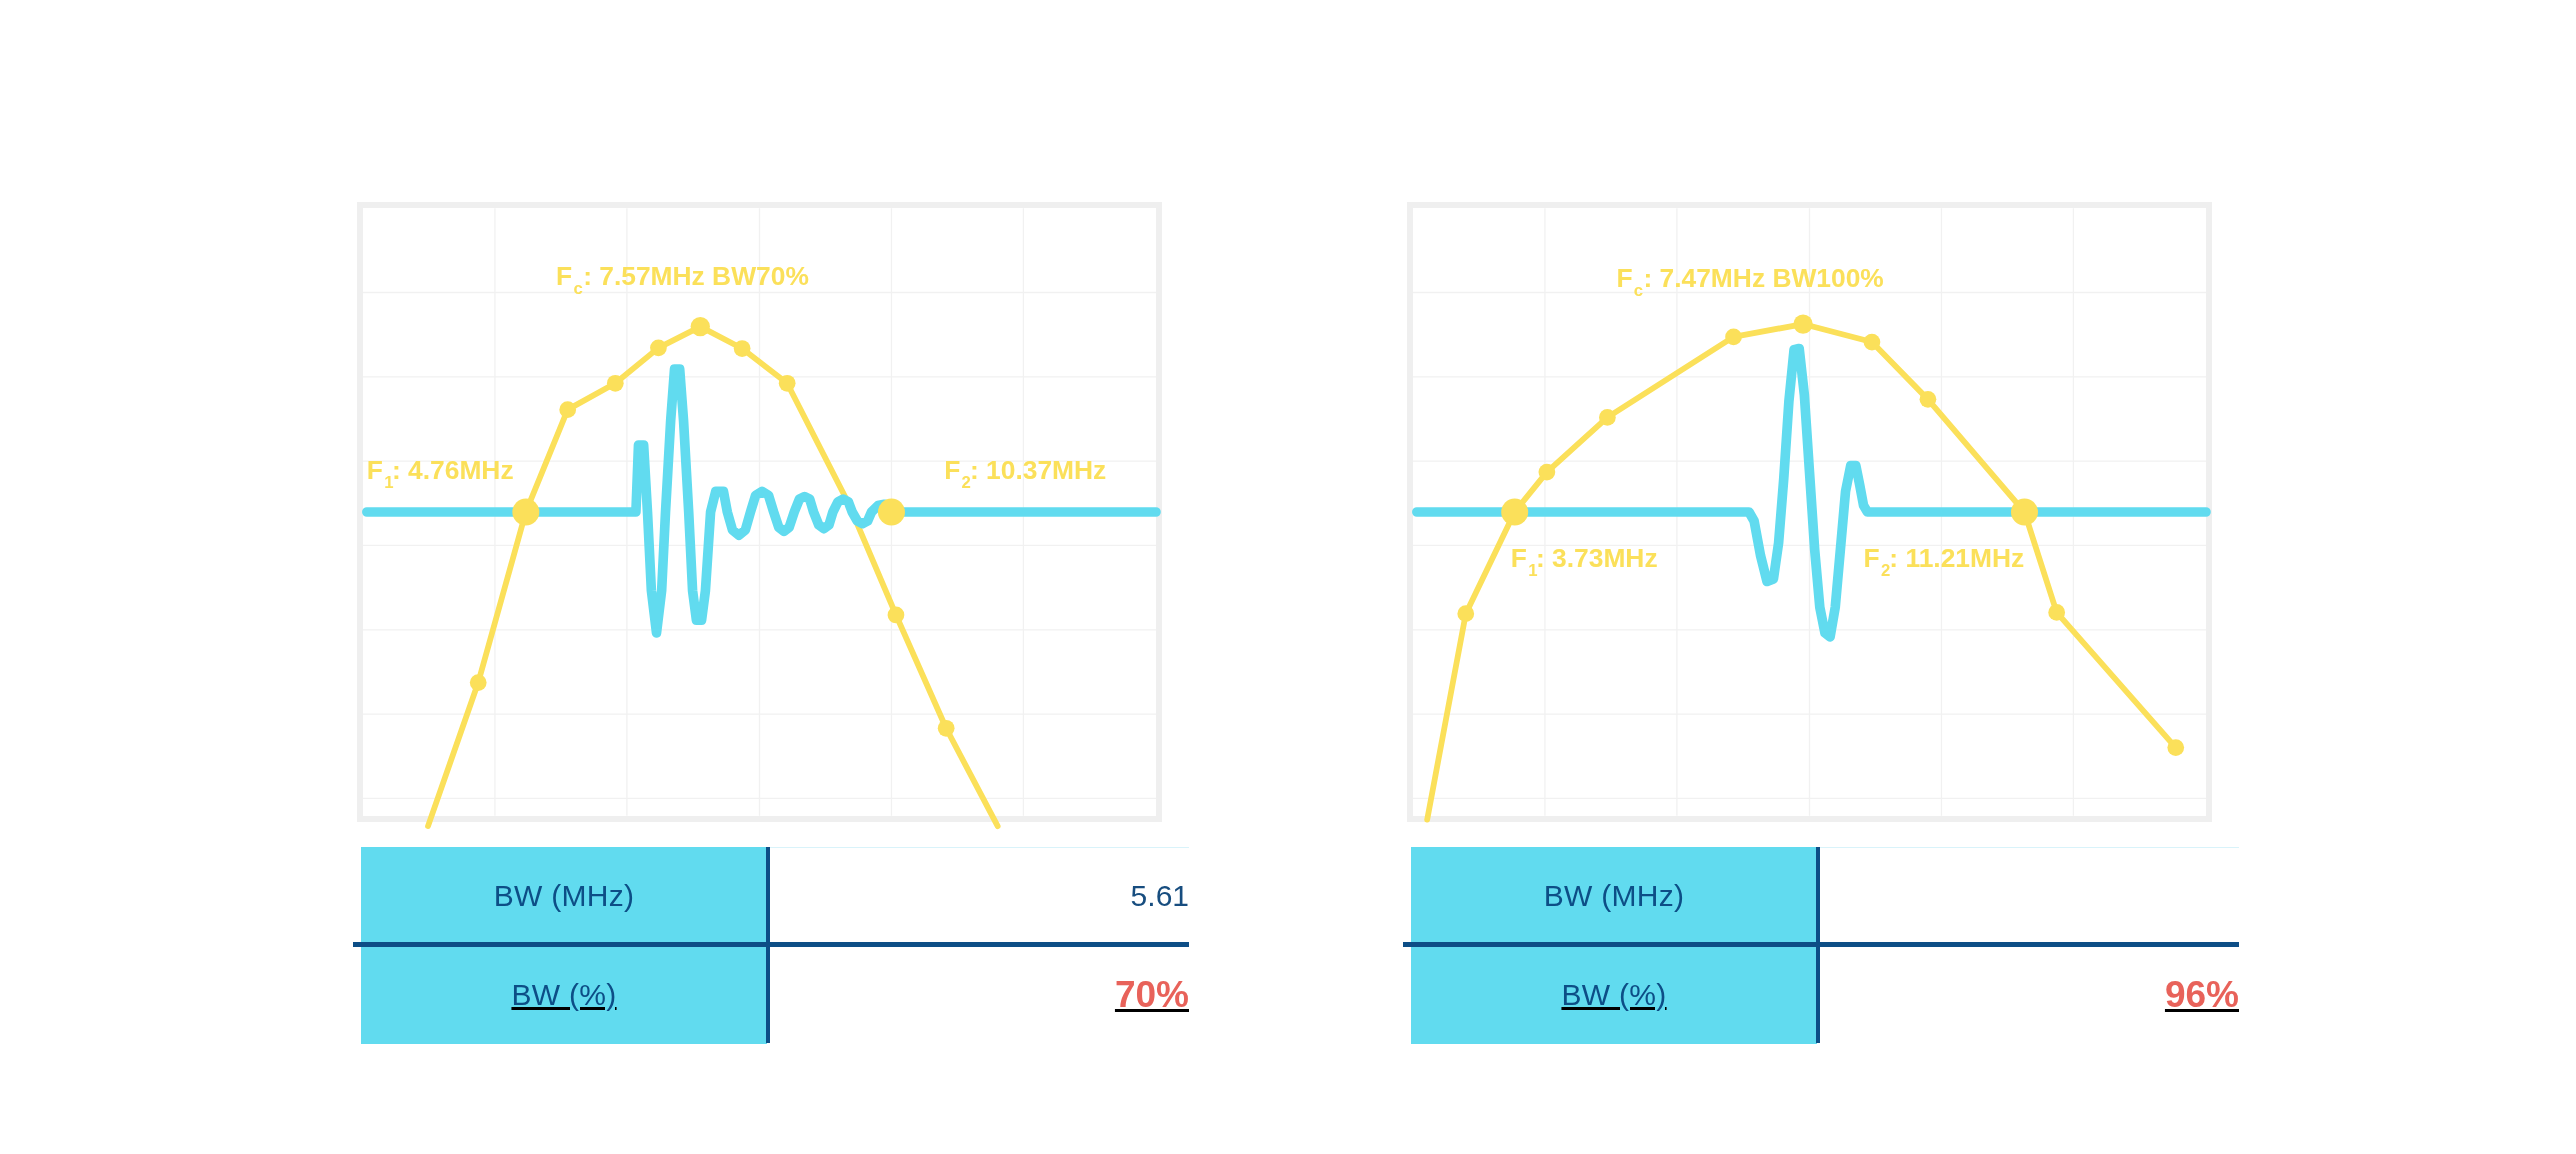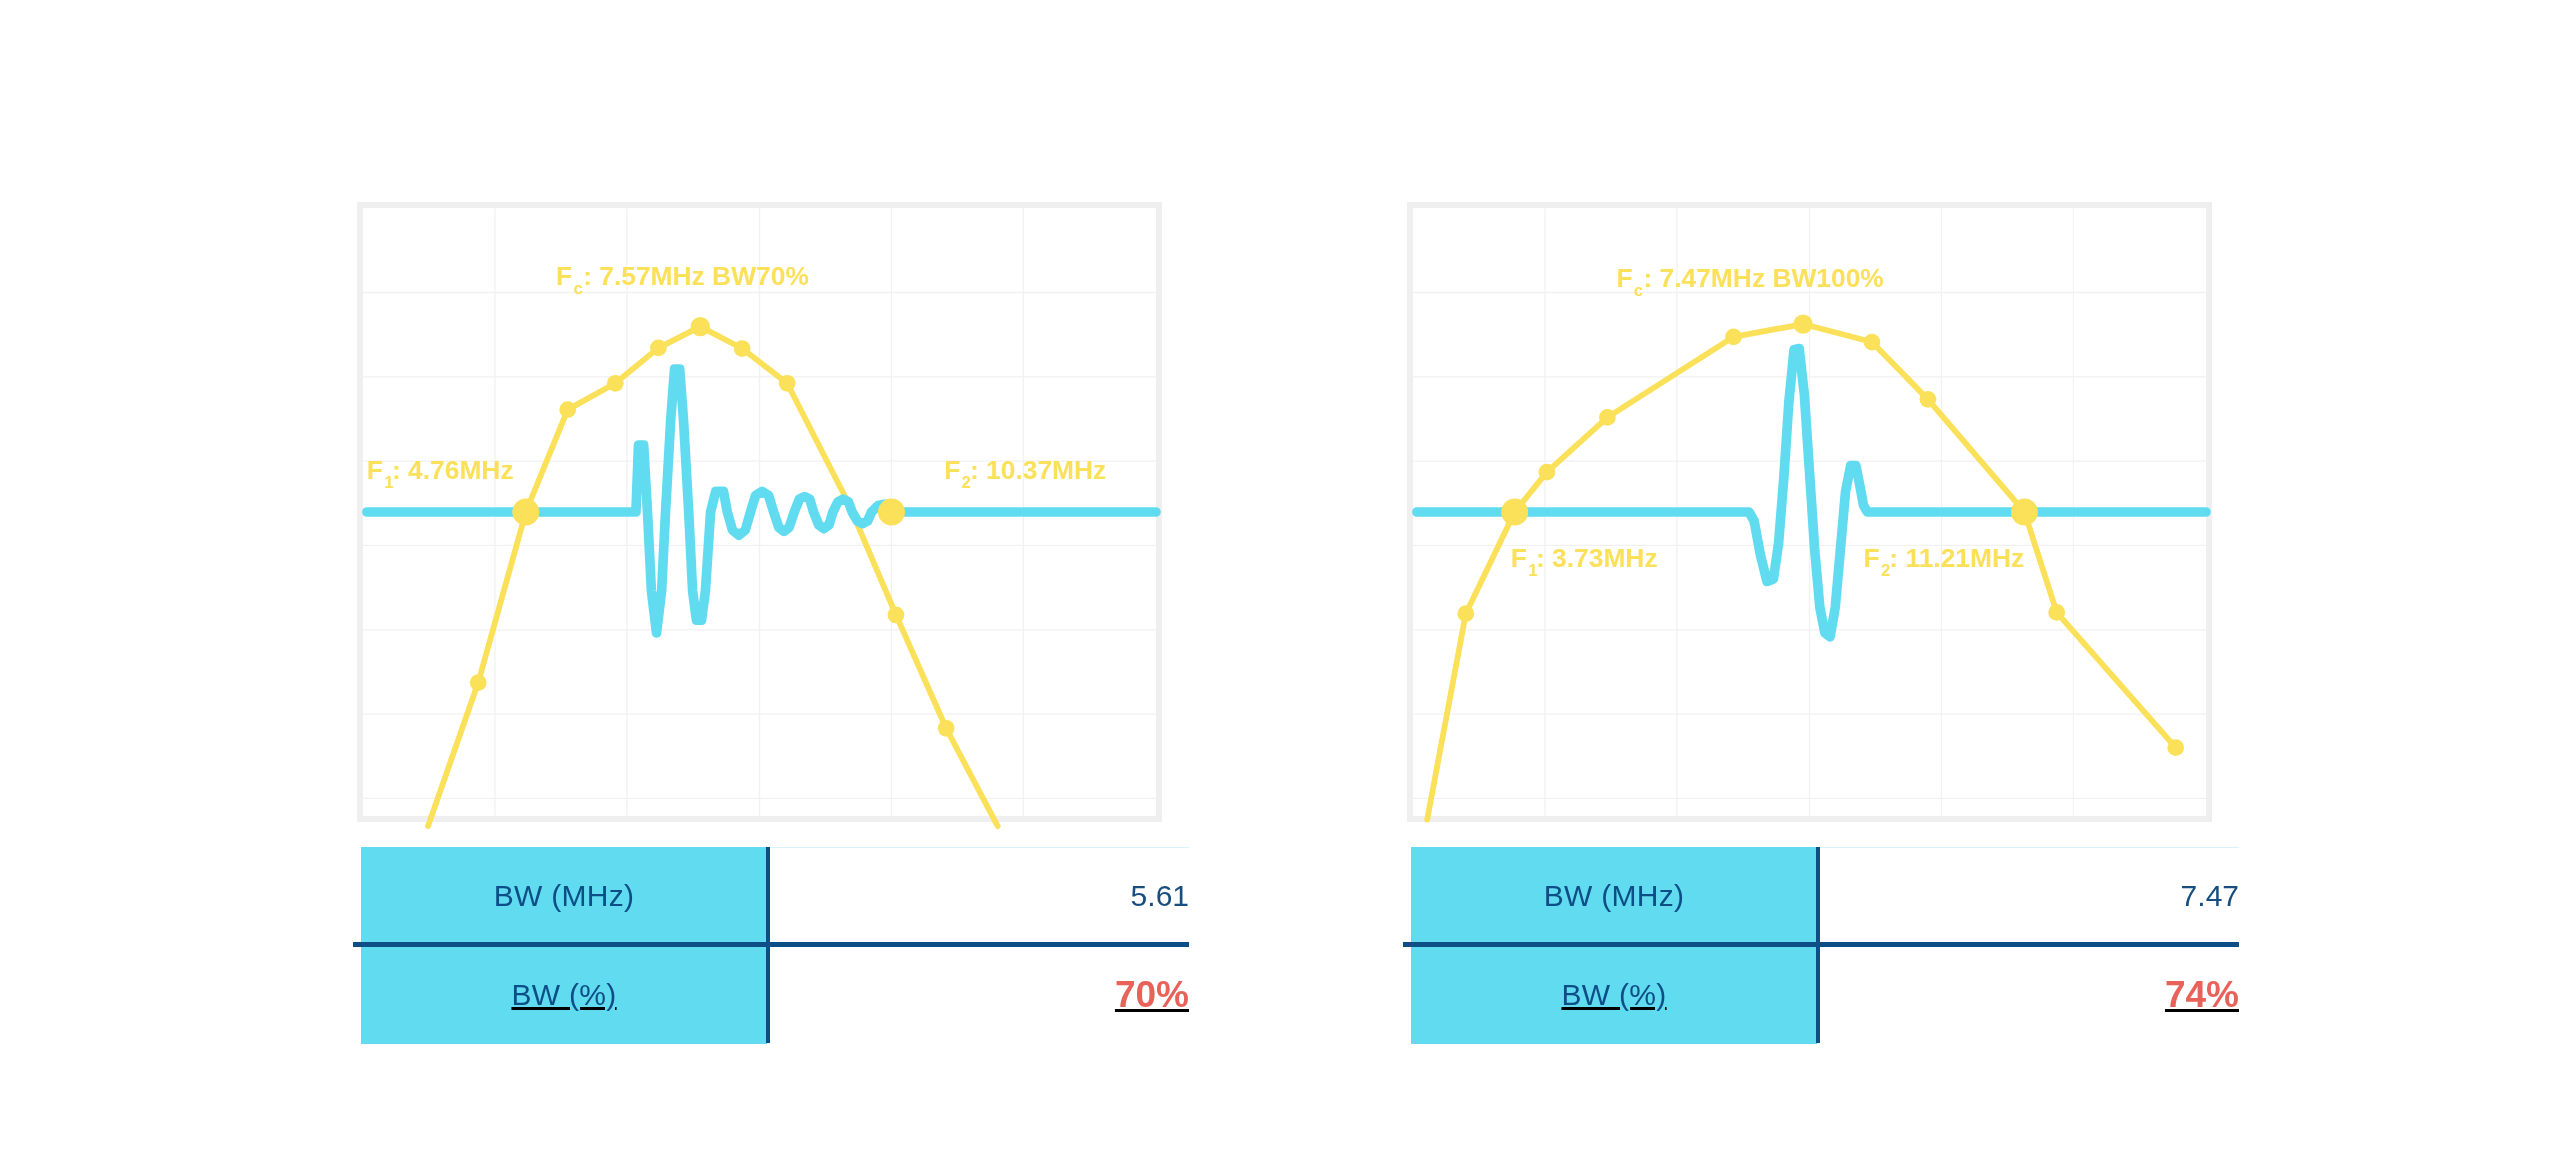--- a/index.html
+++ b/index.html
@@ -249,30 +249,27 @@
           </g>
         </svg>
       </div>
     </div>
 
     <div class="bw-table" style="left:361px;top:847px;">
       <div class="row r1">
         <div class="cell-label">
           <span class="lbl-text">BW (MHz)</span>
         </div>
+      </div>
+      <div class="row r2">
+        <div class="cell-label">
+          <span class="lbl-text">BW (%)</span>
+        </div>
         <div class="cell-value">
-          <span class="val-num">7.47</span>
-        </div>
-      </div>
-      <div class="row r2">
-        <div class="cell-label">
-          <span class="lbl-text">BW (%)</span>
-        </div>
-        <div class="cell-value">
-          <span class="val-pct">74%</span>
+          <span class="val-pct">96%</span>
         </div>
       </div>
       <div class="tophair"></div>
       <div class="vdiv"></div>
       <div class="hdiv"></div>
     </div>
   </div>
 
 </div>
 

